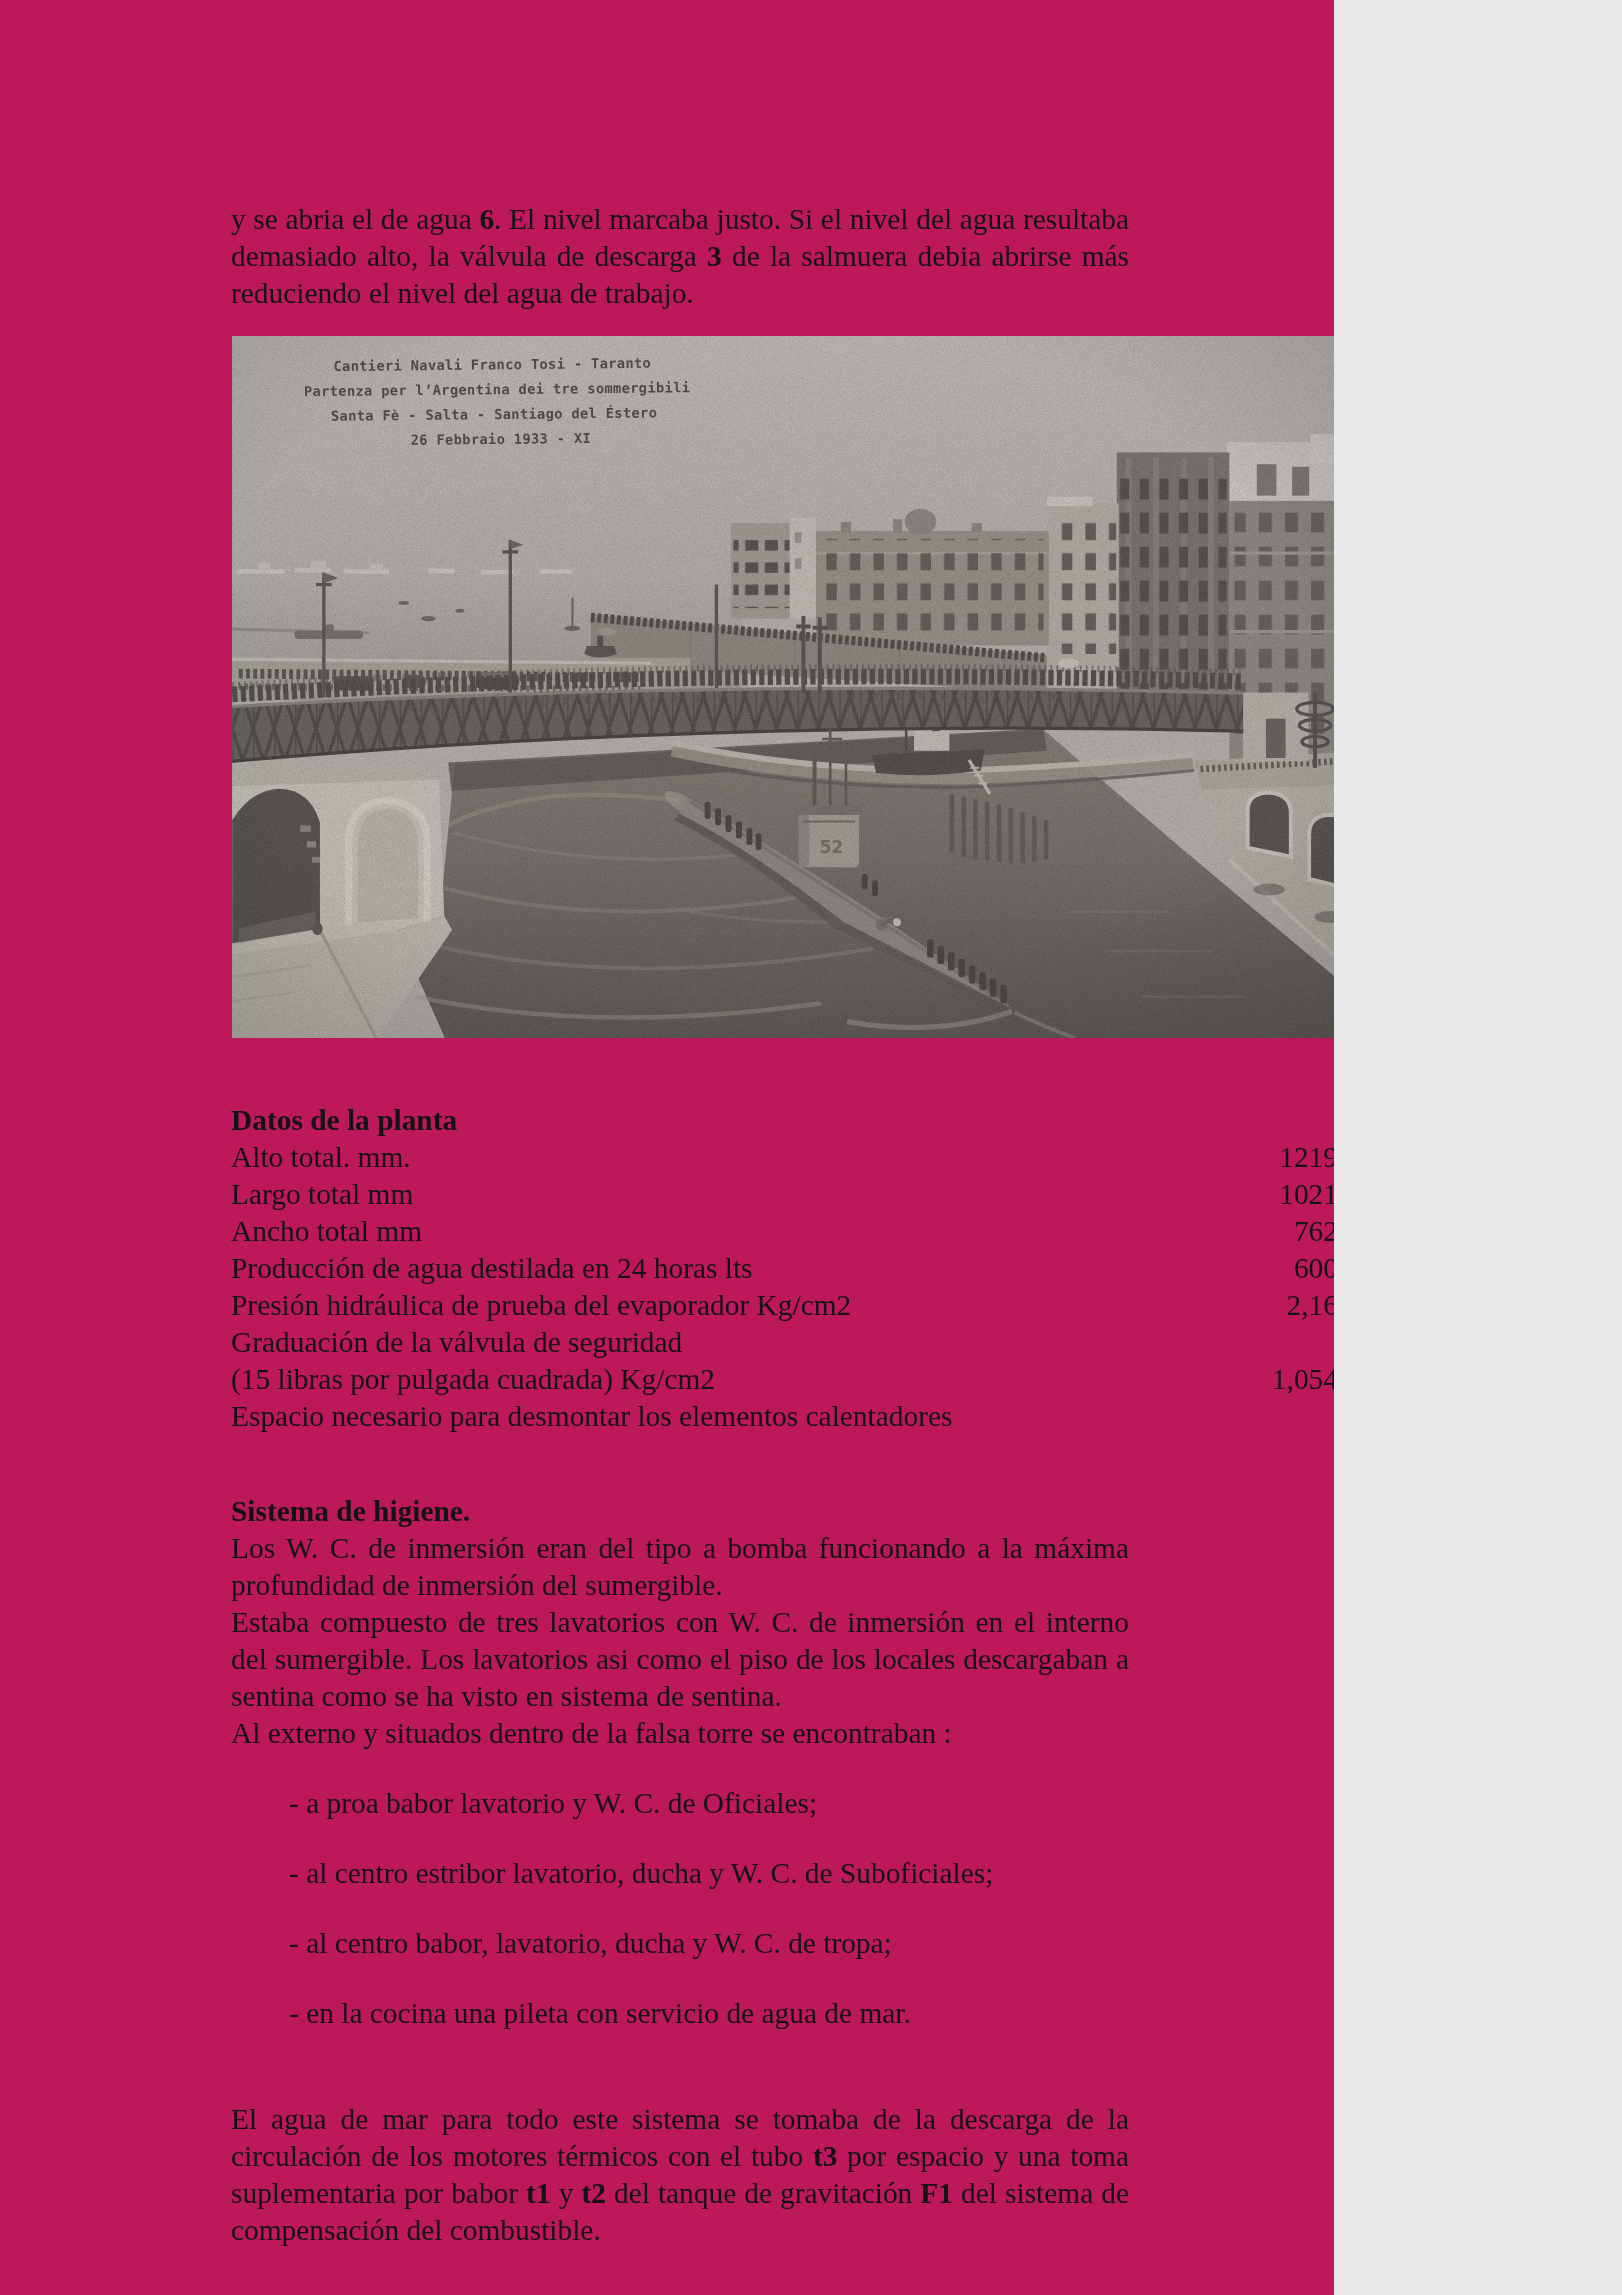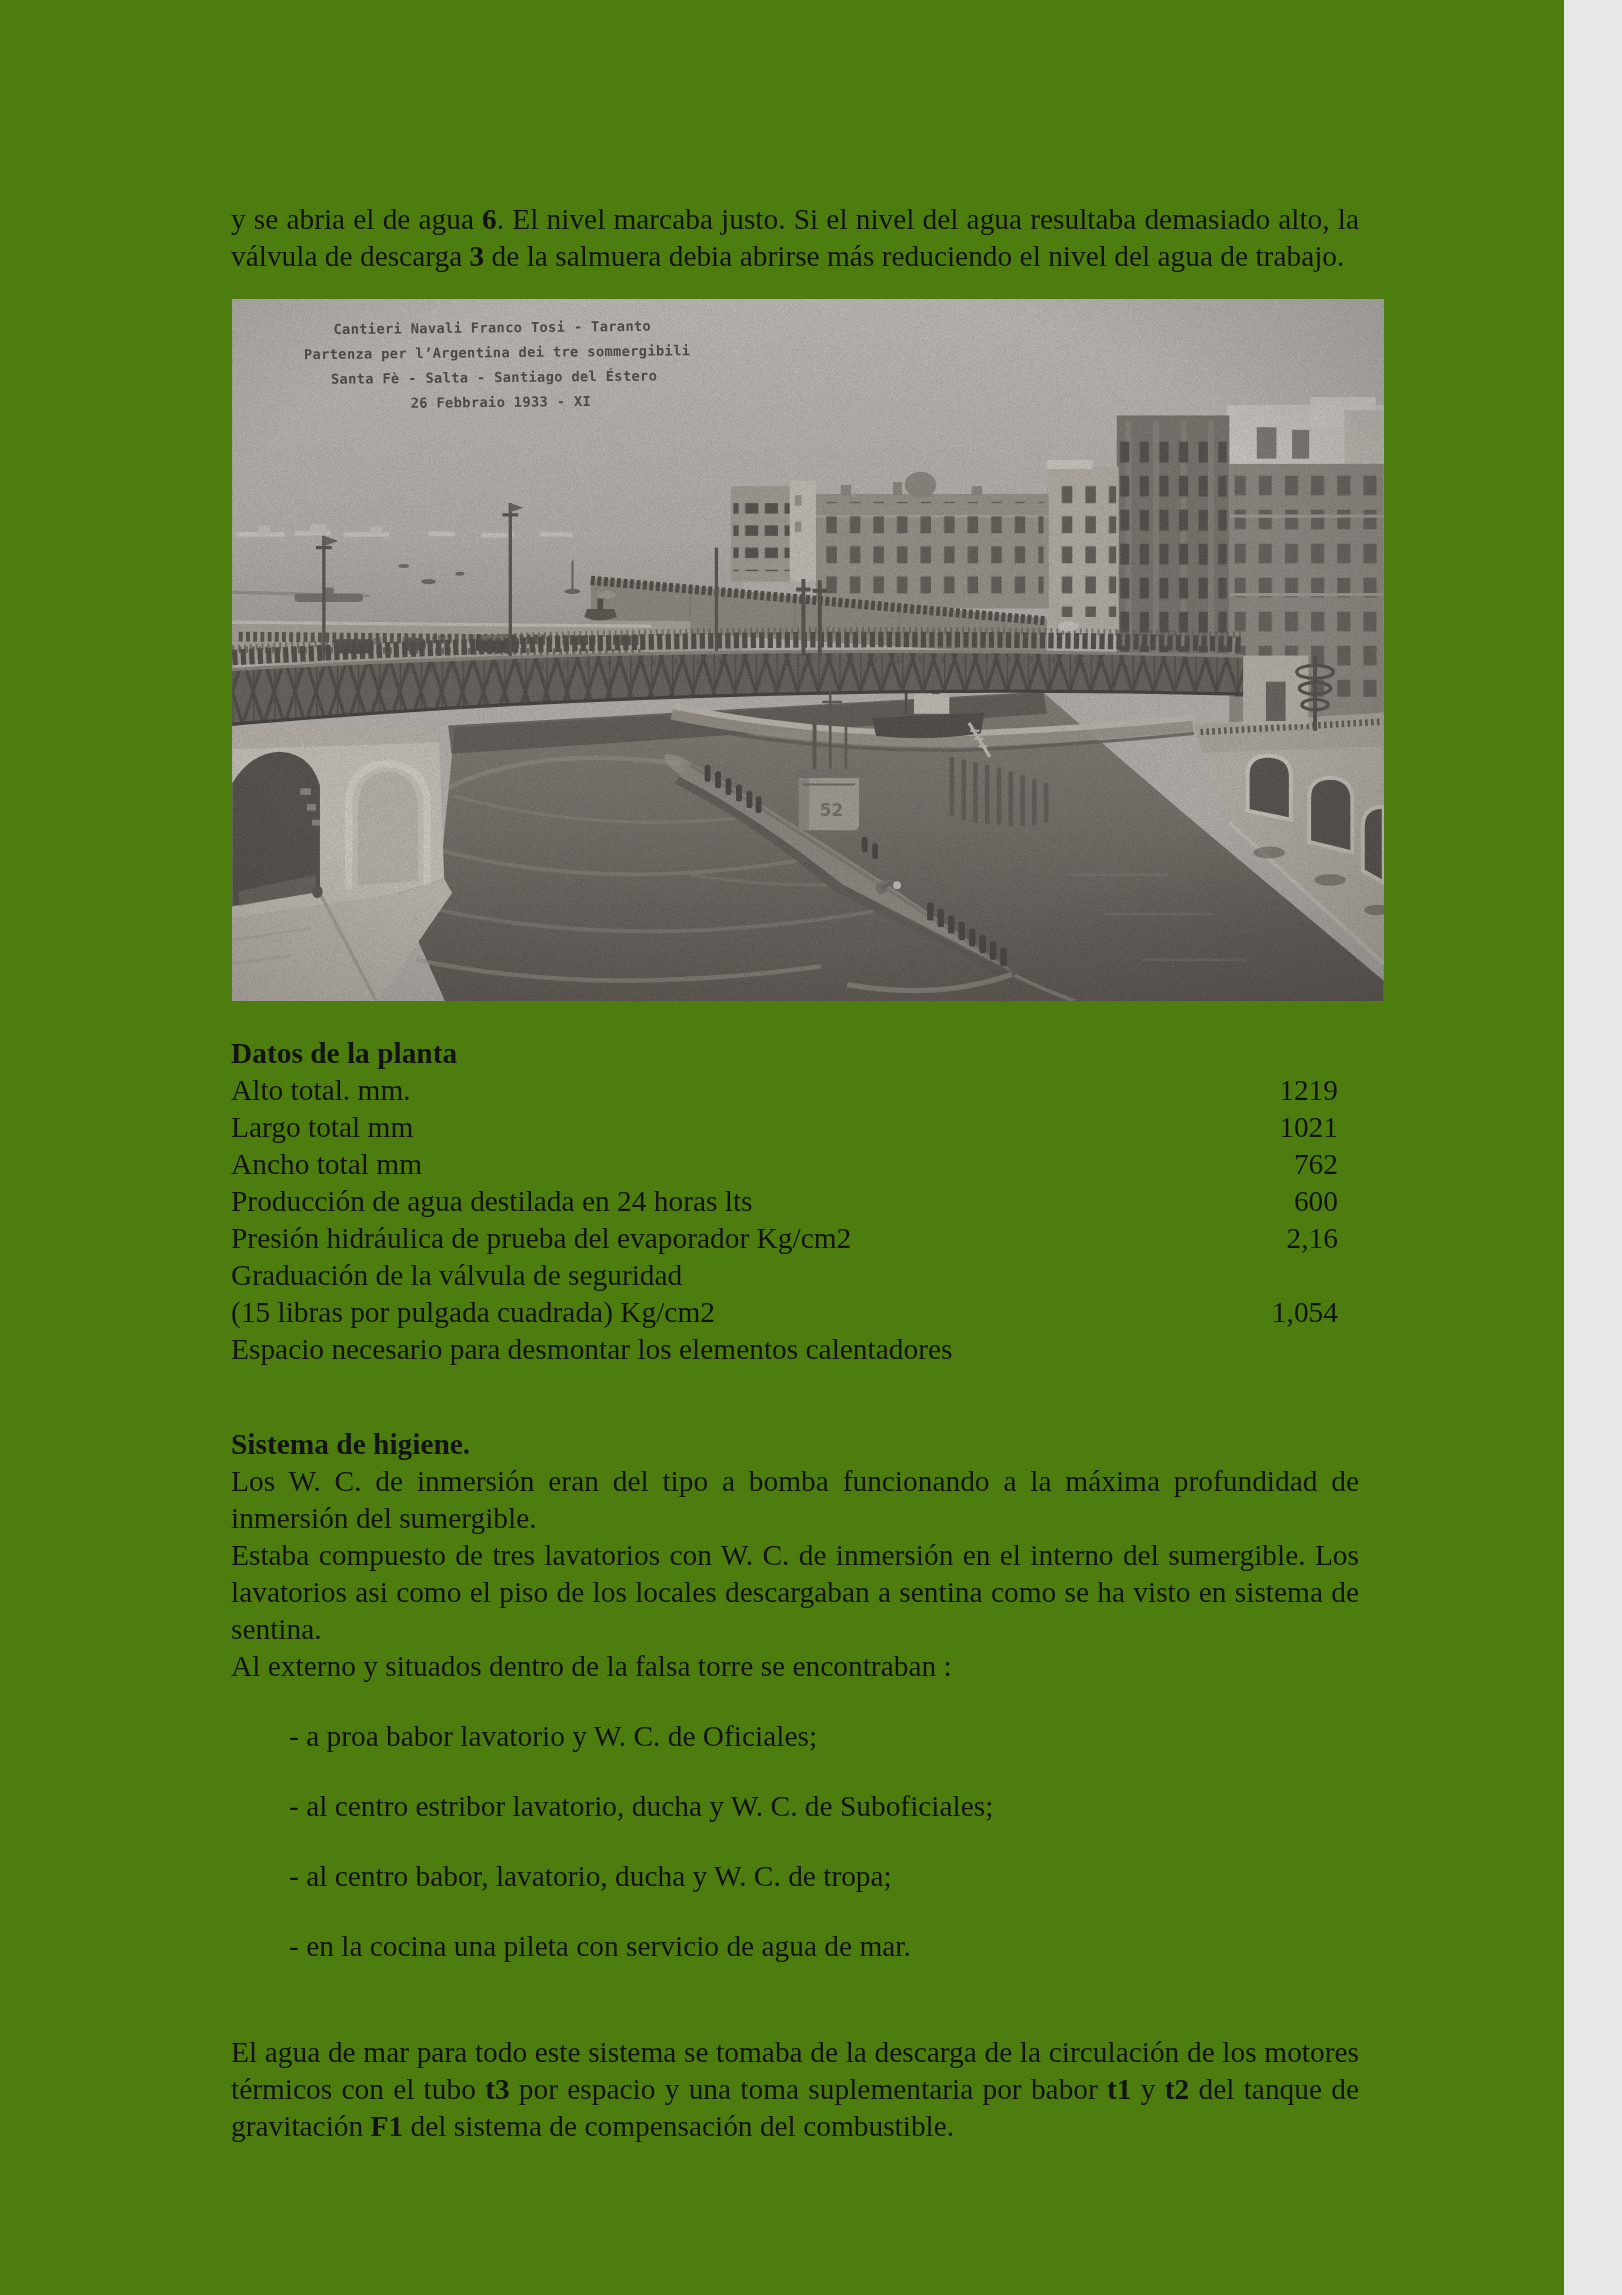--- a/index.html
+++ b/index.html
@@ -1,25 +1,25 @@
 <!DOCTYPE html>
 <html style="font-size:10.5px"><head>
 <meta charset="utf-8">
 <style>
   html,body{margin:0;padding:0;background:#e8e8e8;}
-  .page{position:relative;width:1564px;height:2295px;background:#4d7c0f;
+  .page{position:relative;width:1334px;height:2295px;background:#be185d;
         font-family:"Liberation Serif",serif;color:#131313;overflow:hidden;}
   .content{padding:201px 205px 0 231px;}
   p,h2{margin:0;font-size:29.4px;line-height:37px;font-weight:400;}
   h2{font-weight:700;}
   b{font-weight:700;}
   .justify{text-align:justify;text-align-last:left;}
   .photo-wrap{margin:24px 0 0 1.3px;width:1152px;height:702px;border-radius:10px;}
   .photo-wrap svg{display:block;}
-  .plant{margin-top:34px;}
+  .plant{margin-top:64px;}
   .plant h2{line-height:37px;}
   .trow{display:flex;width:1107px;font-size:29.4px;line-height:37px;}
   .tlabel{flex:1 1 auto;}
   .tvalue{flex:0 0 196px;text-align:right;}
   .hyg-h{margin-top:58px;}
   .list p{padding-left:58px;margin-top:33px;}
   .closing{margin-top:69px;}
   .cap{font-family:"DejaVu Sans Mono",monospace;font-weight:700;font-size:21px;
        letter-spacing:0.5px;fill:#44423f;opacity:.92;text-anchor:middle;}
   .submark{font-family:"DejaVu Sans",sans-serif;font-weight:700;font-size:26px;

